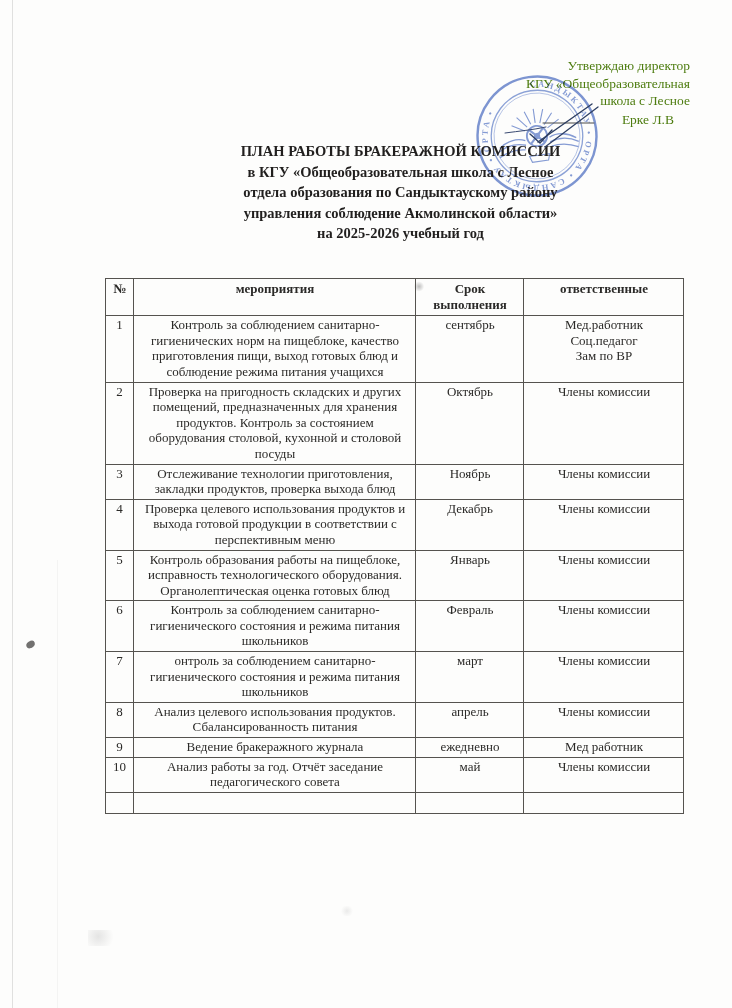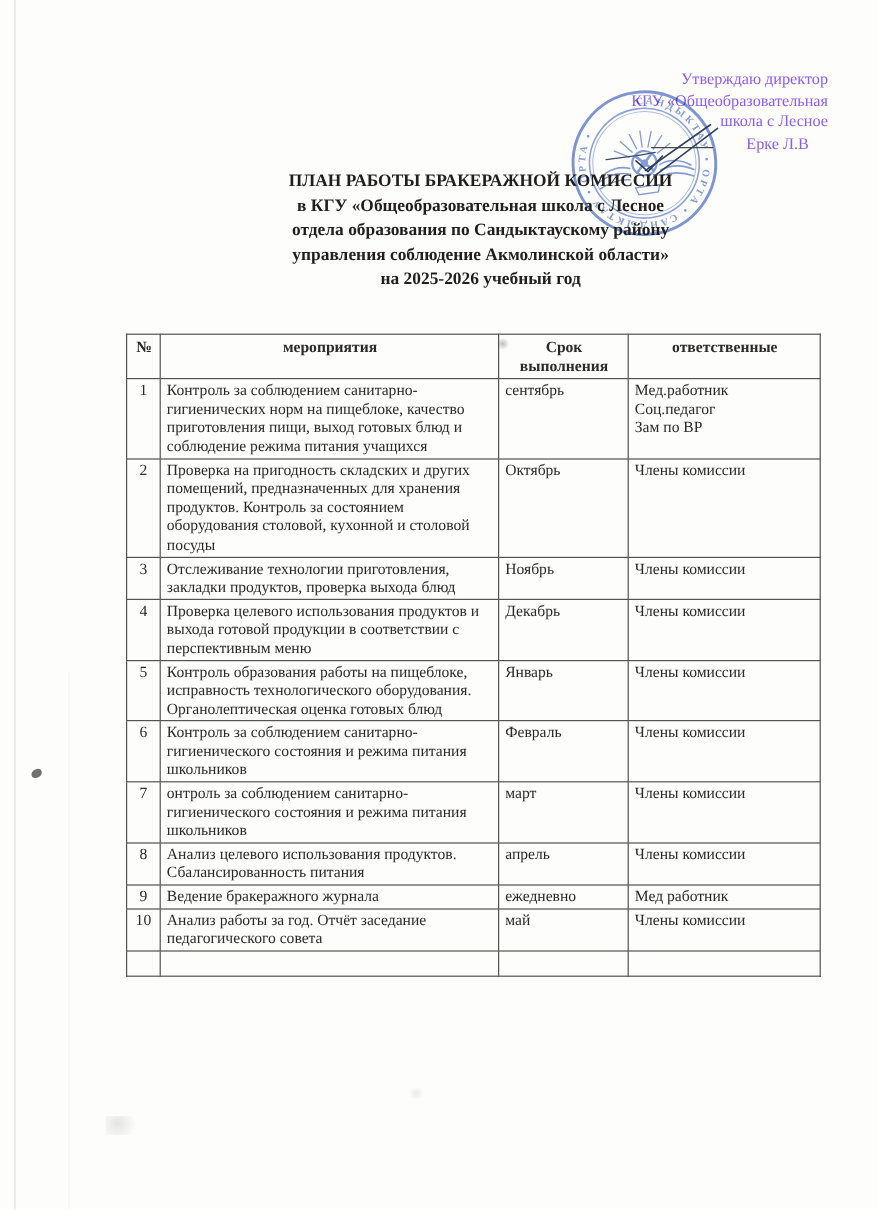--- a/index.html
+++ b/index.html
@@ -17,21 +17,21 @@
   .smudge-1{position:absolute;left:414px;top:281px;width:10px;height:11px;
     background:radial-gradient(circle,rgba(115,115,115,.45) 0%,rgba(115,115,115,0) 70%);}
   .smudge-2{position:absolute;left:88px;top:930px;width:34px;height:16px;
     background:radial-gradient(circle at 30% 40%,rgba(140,140,140,.22) 0%,rgba(140,140,140,0) 60%);}
   .smudge-3{position:absolute;left:340px;top:906px;width:14px;height:10px;
     background:radial-gradient(circle,rgba(150,150,150,.18) 0%,rgba(150,150,150,0) 70%);}
 
   
   .approval{
     position:absolute;top:57px;right:42px;width:260px;
-    text-align:right;font-size:13.5px;line-height:17.5px;color:#8b5cf6;
+    text-align:right;font-size:13.5px;line-height:17.5px;color:#4d7c0f;
   }
   .approval .signee{margin-right:16px;margin-top:1px;}
 
   
   .stamp{
     position:absolute;left:473px;top:72px;width:128px;height:128px;
     mix-blend-mode:multiply;opacity:.92;transform:rotate(-8deg);
   }
   
   .signature{position:absolute;left:490px;top:90px;width:185px;height:72px;z-index:5;}
@@ -44,21 +44,21 @@
   }
 
   
   table.plan{
     position:absolute;top:278px;left:105px;width:578px;
     border-collapse:collapse;table-layout:fixed;
     font-size:13px;line-height:15.6px;color:#2b2a28;z-index:2;
   }
   table.plan th,table.plan td{
     border:1px solid #55534f;vertical-align:top;
-    padding:1px 4px 2px 5px;white-space:pre-line;overflow:hidden;
+    padding:1px 4px 2px 5px;white-space:pre-line;overflow:hidden;text-align:center;
   }
   table.plan th{font-weight:bold;text-align:center;padding-top:2px;padding-bottom:3px;}
   table.plan td.num{text-align:center;padding-left:2px;padding-right:2px;}
   table.plan tr.empty-row td{height:17px;}
 </style>
 </head>
 <body>
 
 <div class="page">
 

